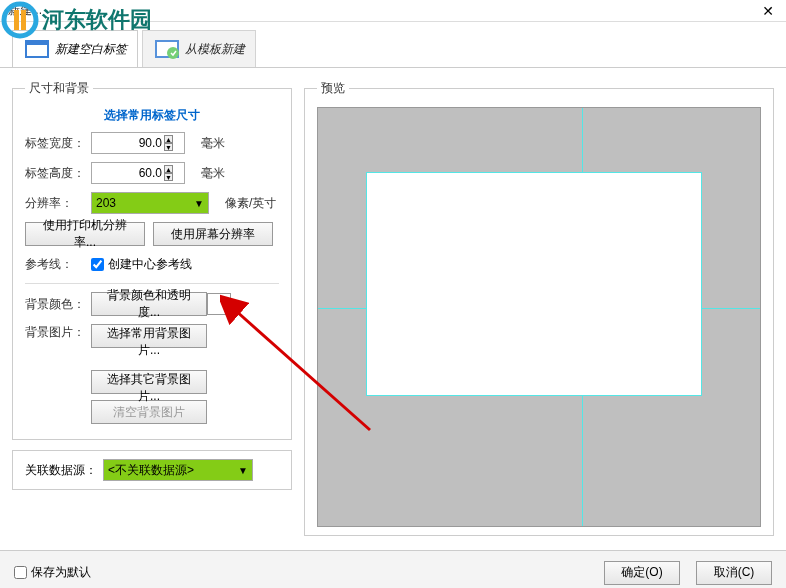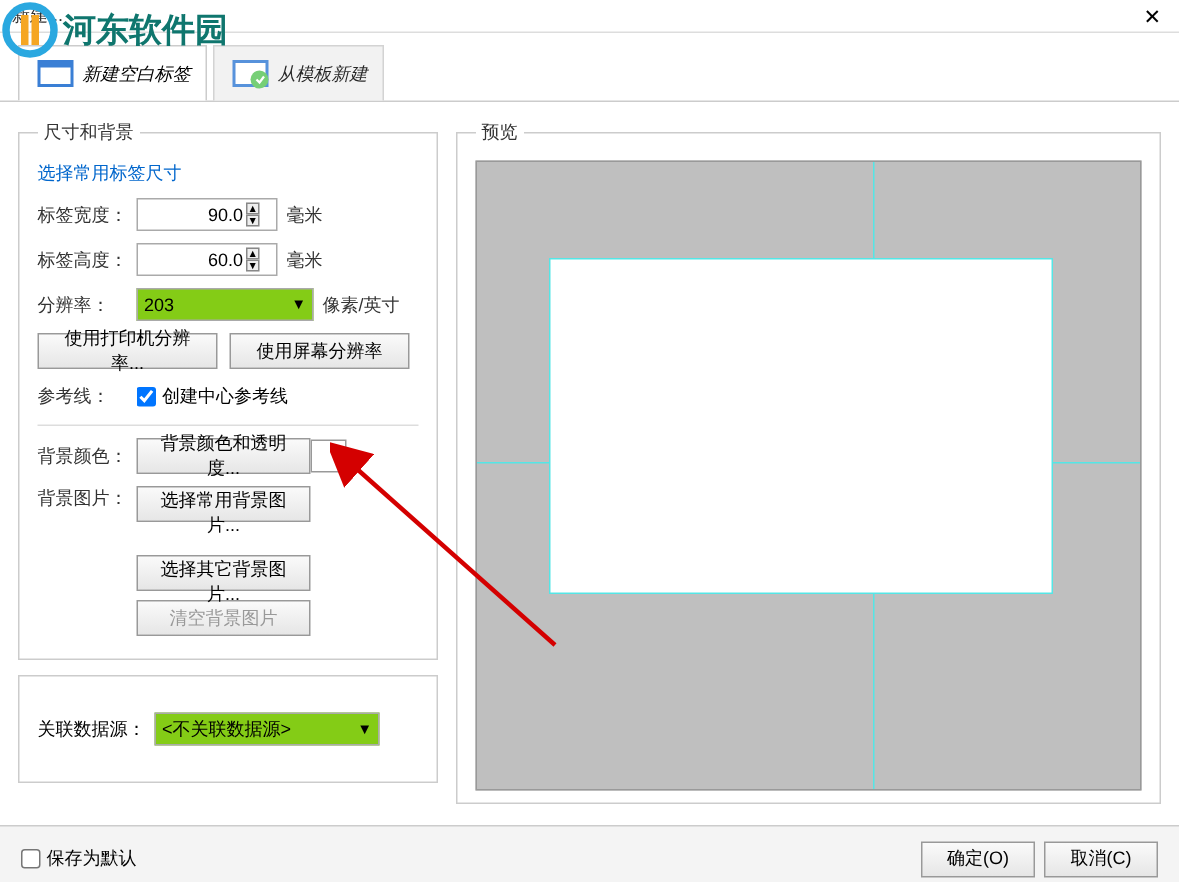--- a/index.html
+++ b/index.html
@@ -18,32 +18,32 @@
 .tab.inactive { background: #f0f0f0; opacity: 0.85; }
 .tab-icon { width: 28px; height: 28px; margin-right: 4px; display: inline-flex; align-items: center; justify-content: center; }
 
 .main { display: flex; padding: 12px; gap: 12px; height: 482px; }
 .left-panel { width: 280px; }
 .right-panel { flex: 1; }
 
 fieldset { border: 1px solid #ccc; padding: 10px 12px; position: relative; }
 fieldset legend { padding: 0 4px; color: #333; }
 .group-top { height: 360px; }
-.group-bottom { margin-top: 10px; padding: 24px 12px; }
-
-.link-row { text-align: left; margin-bottom: 8px; }
+.group-bottom { margin-top: 10px; padding: 8px 12px; }
+
+.link-row { text-align: center; margin-bottom: 8px; font-weight: bold; }
 .link { color: #0066cc; cursor: pointer; }
 
 .form-row { display: flex; align-items: center; margin-bottom: 8px; }
 .form-label { width: 66px; text-align: left; color: #333; }
 .num-input { width: 94px; height: 22px; border: 1px solid #aaa; text-align: right; padding-right: 12px; display: flex; align-items: center; }
 .num-input input { border: none; width: 70px; text-align: right; outline: none; }
 .spinner { width: 16px; display: flex; flex-direction: column; margin-left: 2px; }
 .spinner span { height: 8px; font-size: 7px; line-height: 7px; text-align: center; border: 1px solid #888; background: #eee; cursor: pointer; }
-.unit { margin-left: 6px; color: #333; }
+.unit { margin-left: 16px; color: #333; }
 
 .combo { width: 118px; height: 22px; border: 1px solid #aaa; display: flex; align-items: center; padding: 0 4px; justify-content: space-between; background: #84cc16; }
 .combo .arrow { font-size: 10px; }
 
 .btn { height: 24px; border: 1px solid #999; background: linear-gradient(#fafafa,#e6e6e6); padding: 0 8px; cursor: pointer; display: inline-flex; align-items: center; justify-content: center; }
 .btn-row { display: flex; gap: 8px; margin-bottom: 10px; }
 .btn-wide { width: 120px; }
 
 .chk-row { display: flex; align-items: center; margin-bottom: 10px; }
 .chk-row input { margin: 0 4px 0 0; }
@@ -55,21 +55,21 @@
 
 .preview-field { height: 456px; }
 .preview-area { width: 100%; height: 420px; background: #bfbfbf; position: relative; border: 1px solid #999; }
 .canvas { position: absolute; left: 48px; top: 64px; width: 336px; height: 224px; background: #fff; border: 1px solid #54e6e6; }
 .guide-h { position: absolute; left: 0; right: 0; top: 200px; height: 1px; background: #54e6e6; }
 .guide-v { position: absolute; top: 0; bottom: 0; left: 264px; width: 1px; background: #54e6e6; }
 
 .footer { height: 44px; border-top: 1px solid #ccc; display: flex; align-items: center; justify-content: space-between; padding: 0 14px; background: #f4f4f4; }
 .footer .chk { display: flex; align-items: center; }
 .footer .chk input { margin-right: 4px; }
-.footer-btns { display: flex; gap: 6px; }
+.footer-btns { display: flex; gap: 16px; }
 .footer-btn { width: 76px; height: 24px; }
 
 .arrow-annotation { position: absolute; z-index: 50; pointer-events: none; }
 </style>
 </head>
 <body>
 
 <div class="titlebar">
   <span class="title">新建...</span>
   <span class="close">✕</span>

